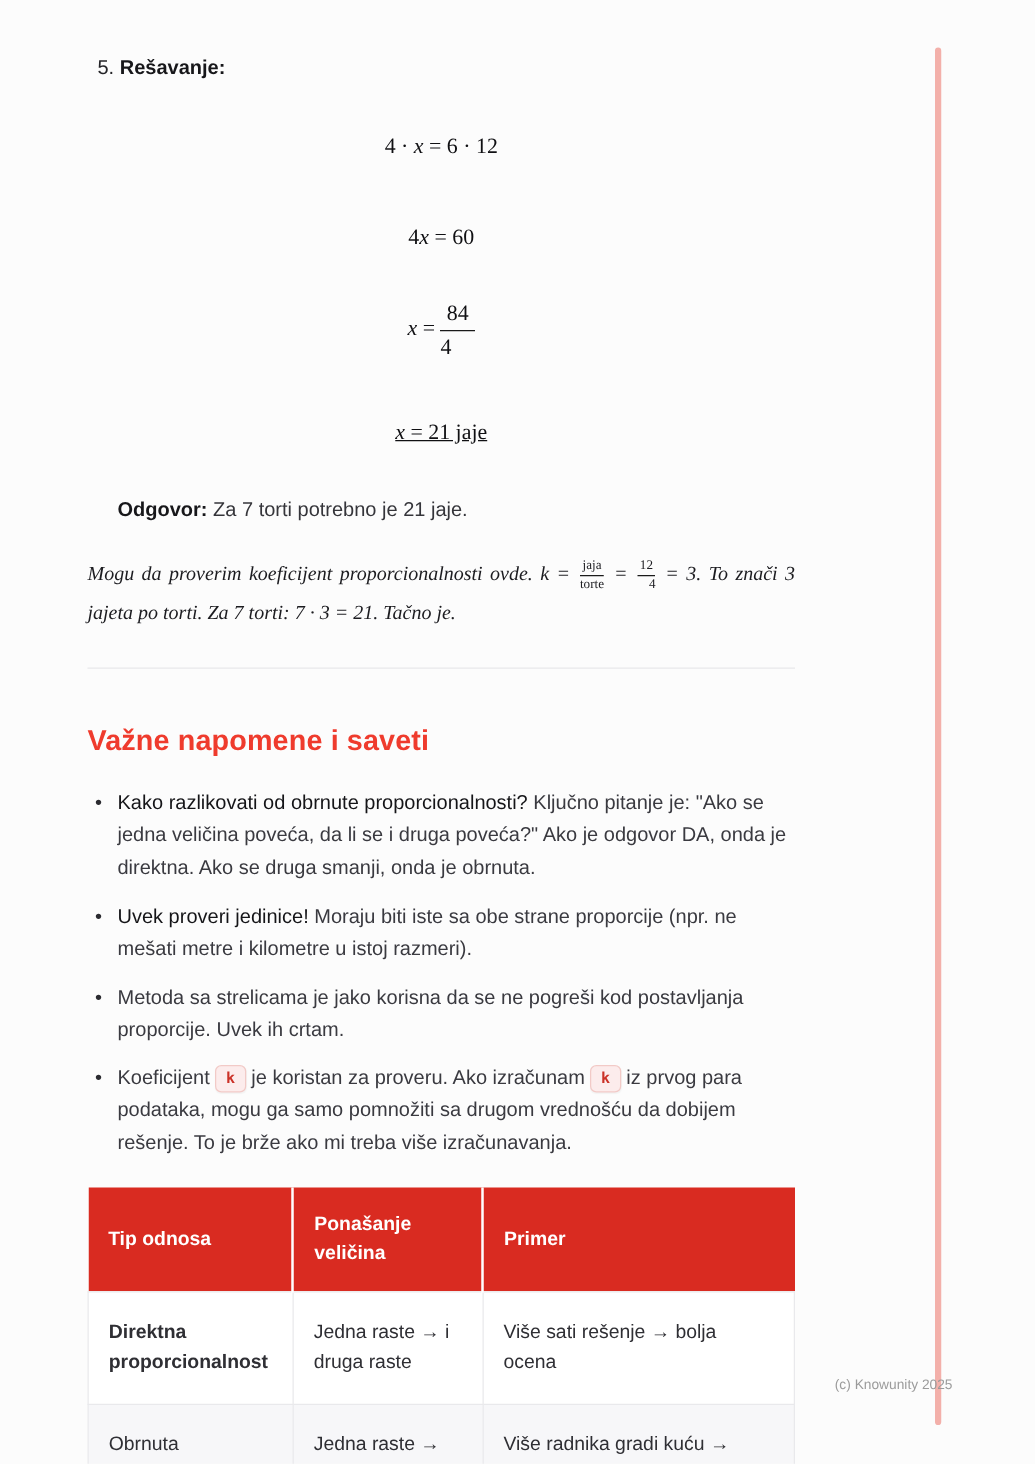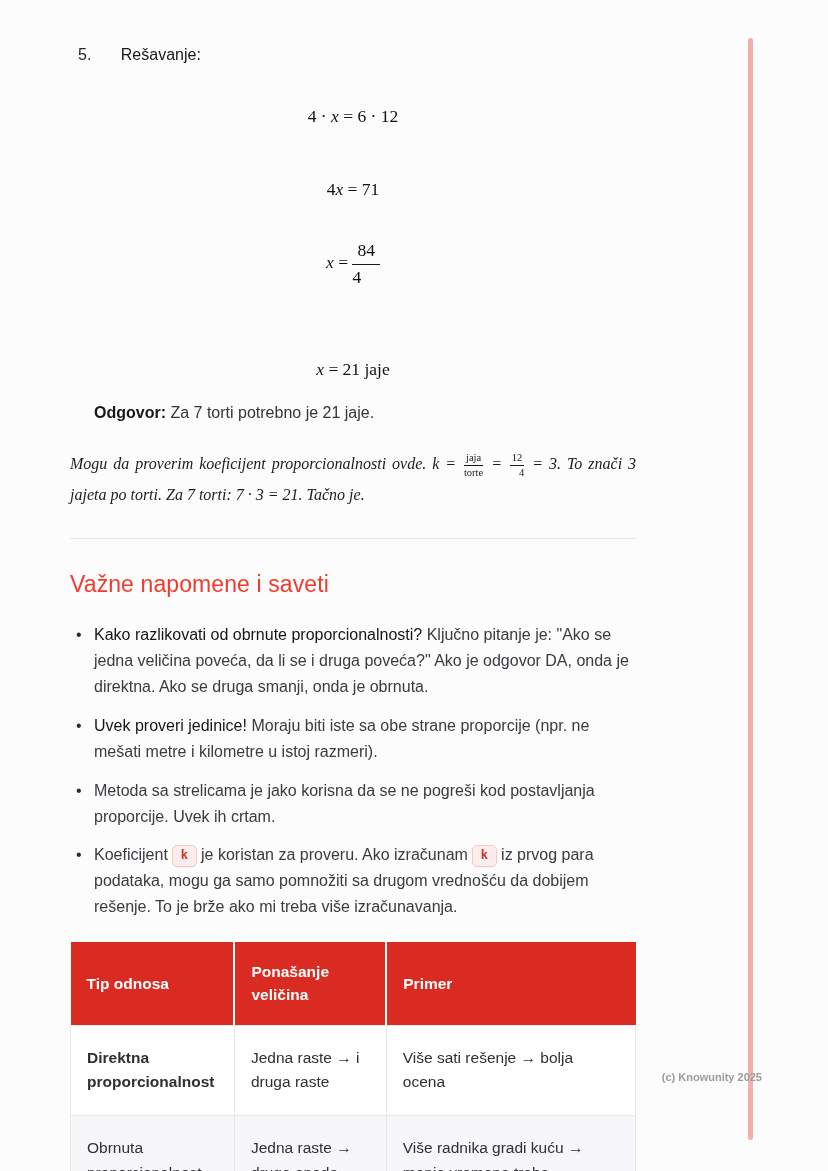--- a/index.html
+++ b/index.html
@@ -17,40 +17,40 @@
     left: 70px;
     top: 0;
     width: 566px;
   }
   .step {
     margin-top: 46px;
     padding-left: 8px;
     font-size: 16px;
     color: #242428;
   }
-  .step .step-title { font-weight: 400; color: #17171a; margin-left: 25px; }
+  .step .step-title { font-weight: 700; color: #17171a; }
 
   .math-block {
     text-align: center;
     font-family: "Liberation Serif", serif;
     font-size: 17.5px;
     color: #101013;
   }
   .eq1 { margin-top: 42px; }
   .eq2 { margin-top: 52px; }
   .eq3 { margin-top: 40px; }
-  .eq4 { margin-top: 70px; }
+  .eq4 { margin-top: 46px; text-decoration: underline; }
   .mvar { font-style: italic; font-family: "Liberation Serif", serif; }
 
   .frac { display: inline-block; vertical-align: middle; text-align: left; line-height: 1.25; }
   .frac .num { display: block; padding: 0 5px 2px; border-bottom: 1.3px solid #1a1a1a; }
   .frac .den { display: block; padding-top: 2px; }
 
   .answer {
-    margin-top: 24px;
+    margin-top: 44px;
     padding-left: 24px;
     font-size: 16px;
     color: #35353a;
   }
   .answer .answer-label { font-weight: 700; color: #17171a; }
 
   .note {
     margin-top: 26px;
     font-family: "Liberation Serif", serif;
     font-style: italic;
@@ -71,23 +71,23 @@
   .sfrac .num { display: block; border-bottom: 1px solid #1a1a1a; padding: 0 2px 1px; }
   .sfrac .den { display: block; padding-top: 1px; }
 
   hr.divider {
     border: none;
     border-top: 1px solid var(--divider, #e8e8ea);
     margin-top: 28px;
   }
 
   h2.section-title {
-    margin-top: 32px;
+    margin-top: 44px;
     font-size: 23px;
-    font-weight: 400;
+    font-weight: 700;
     color: var(--heading-red, #ef3b2d);
     letter-spacing: 0.1px;
   }
 
   ul.notes-list { margin-top: 24px; list-style: none; }
   ul.notes-list li {
     position: relative;
     padding-left: 24px;
     margin-bottom: 13px;
     font-size: 16px;
@@ -150,37 +150,36 @@
     position: absolute;
     left: 748px;
     top: 38px;
     width: 5px;
     height: 1102px;
     background: var(--edge-bar, #f3b0aa);
     border-radius: 3px;
   }
   .footer-copyright {
     position: absolute;
-    top: 1071px;
+    top: 1102px;
     right: 66px;
     font-size: 11px;
     color: #9b9b9b;
-    font-weight: bold;
   }
 </style>
 </head>
 <body>
 
 <div class="content">
 
   <p class="step"><span>5.</span> <span class="step-title">Rešavanje:</span></p>
 
   <div class="math-block eq1"><span>4 · </span><span class="mvar">x</span><span> = 6 · 12</span></div>
 
-  <div class="math-block eq2"><span>4</span><span class="mvar">x</span><span> = 71</span></div>
+  <div class="math-block eq2"><span>4</span><span class="mvar">x</span><span> = 60</span></div>
 
   <div class="math-block eq3"><span class="mvar">x</span><span> = </span><span class="frac"><span class="num">84</span><span class="den">4</span></span></div>
 
   <div class="math-block eq4"><span class="mvar">x</span><span> = 21 jaje</span></div>
 
   <p class="answer"><span class="answer-label">Odgovor:</span><span> Za 7 torti potrebno je 21 jaje.</span></p>
 
   <p class="note"><span>Mogu da proverim koeficijent proporcionalnosti ovde. </span><span class="mvar">k</span><span> = </span><span class="sfrac"><span class="num">jaja</span><span class="den">torte</span></span><span> = </span><span class="sfrac"><span class="num">12</span><span class="den">4</span></span><span> = 3. To znači 3 jajeta po torti. Za 7 torti: 7 · 3 = 21. Tačno je.</span></p>
 
   <hr class="divider">

